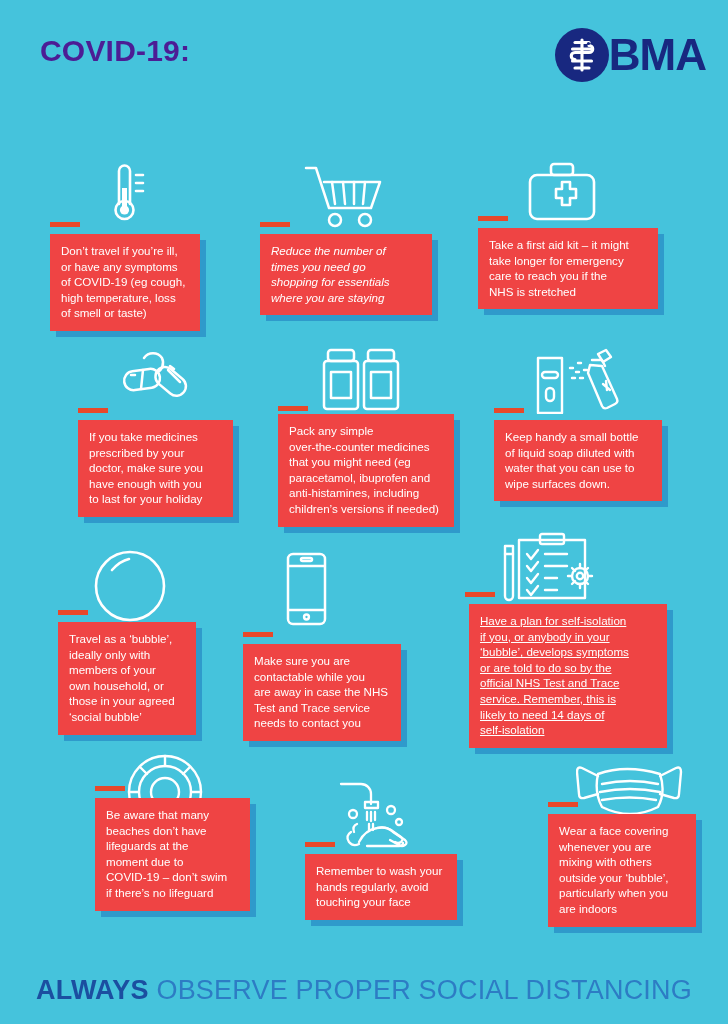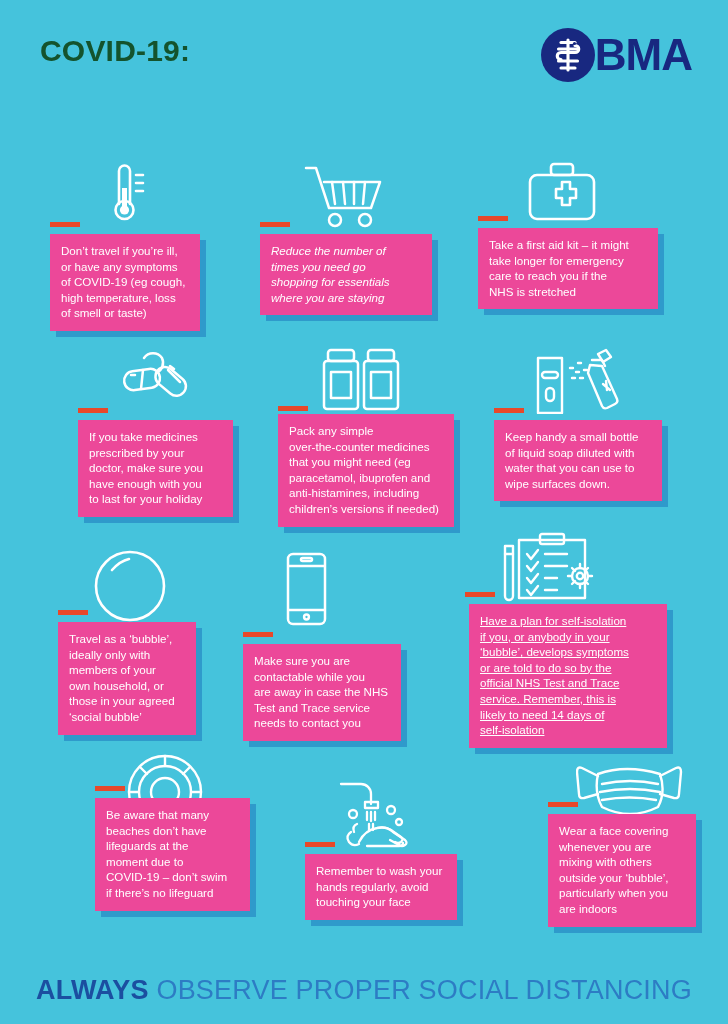--- a/index.html
+++ b/index.html
@@ -13,50 +13,50 @@
     position: relative;
     width: 728px; height: 1024px;
     background: #45C3DC;
   }
 
   
   .header { position: absolute; left: 0; top: 0; width: 728px; height: 150px; }
   .title {
     position: absolute; left: 40px; top: 34px;
     font-size: 30px; font-weight: bold; letter-spacing: .2px;
-    color: #14532d;
+    color: #4c1d95;
   }
   .subtitle {
     position: absolute; left: 40px; top: 69px;
     font-size: 15.5px; line-height: 20.5px; color: #FFFFFF;
     white-space: pre-line;
   }
   .logo-wrap {
-    position: absolute; right: 36px; top: 28px;
+    position: absolute; right: 22px; top: 28px;
     display: flex; align-items: center; gap: 0;
   }
   .logo-mark { width: 54px; height: 54px; display: block; }
   .logo-text {
     font-size: 44px; font-weight: bold; letter-spacing: -1px;
     color: #182880; line-height: 54px;
   }
 
   
   .tip { position: absolute; }
   .tip-icon {
     position: absolute; left: 0; top: 0;
     display: block;
   }
   .tip-dash {
     position: absolute;
     width: 30px; height: 5px; background: #E8482A;
   }
   .tip-box {
     position: absolute;
-    background: #ec4899;
+    background: #ef4444;
     color: #FFFFFF;
     padding: 9px 11px 10px 11px;
     font-size: 11.6px;
     line-height: 15.6px;
     box-shadow: 6px 6px 0 rgba(30,120,190,.55);
     white-space: pre-line;
   }
 
   
   .footer {

